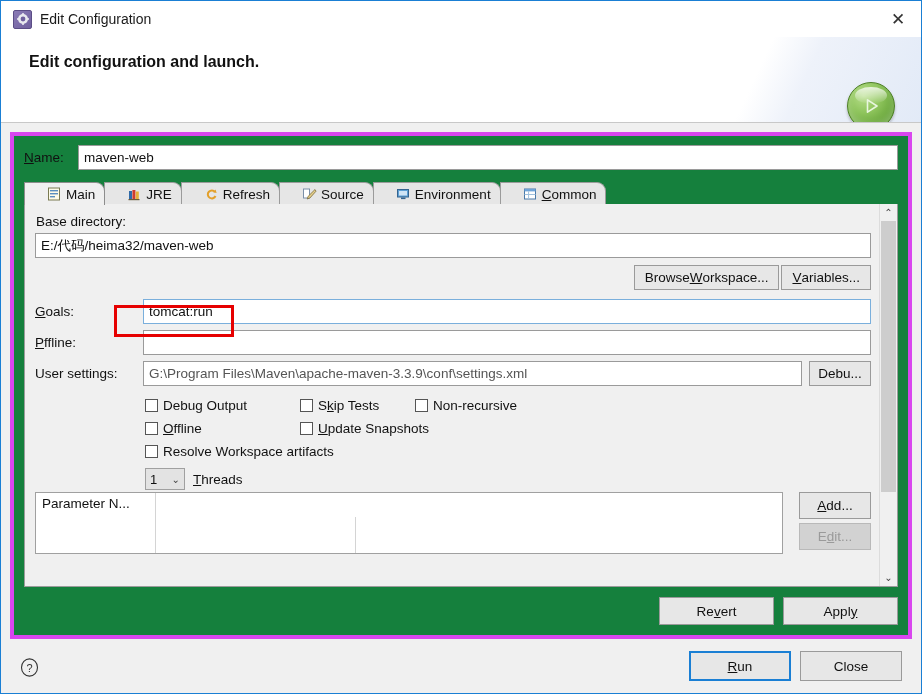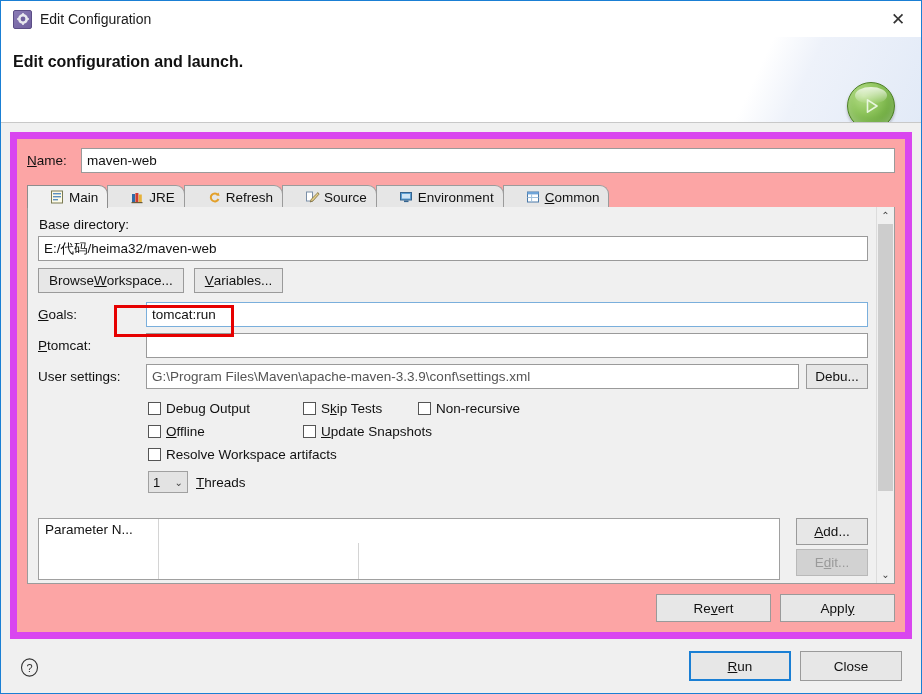--- a/index.html
+++ b/index.html
@@ -41,21 +41,21 @@
     font-size:17px;color:#333;font-family:"DejaVu Sans",sans-serif;
     cursor:default;
   }
   
   .header{
     background:#ffffff;flex:0 0 auto;height:85px;
     position:relative;border-bottom:1px solid #c8c8c8;
     overflow:hidden;
   }
   .header-title{
-    position:absolute;left:12px;top:16px;
+    position:absolute;left:28px;top:16px;
     font-size:16px;font-weight:bold;color:#111;
   }
   .header-banner{
     position:absolute;right:0;top:0;width:300px;height:85px;
     background:linear-gradient(115deg,#ffffff 0%,#ffffff 45%,#eef2fa 60%,#e2eaf7 100%);
   }
   .run-badge{
     position:absolute;right:26px;top:45px;
     width:46px;height:46px;border-radius:50%;
     background:radial-gradient(circle at 34% 28%, #b6de8a 0%, #8ec45c 38%, #5f9e32 78%, #4e8a28 100%);
@@ -69,21 +69,21 @@
     background:linear-gradient(180deg,rgba(255,255,255,.78),rgba(255,255,255,0));
   }
   .run-badge svg{position:relative;z-index:2;}
   
   .body{
     flex:1 1 auto;position:relative;background:#f0f0f0;
     padding:0;
   }
   .panel{
     position:absolute;left:9px;top:9px;right:9px;bottom:54px;
-    border:7px solid #d946ef;background:#fca5a5;
+    border:4px solid #d946ef;background:#15803d;
     box-sizing:border-box;
   }
   
   .name-row{
     display:flex;align-items:center;
     margin:9px 10px 0 10px;
   }
   .name-label{width:54px;font-size:13.5px;}
   .txt{
     box-sizing:border-box;height:25px;
@@ -120,21 +120,21 @@
   }
   
   .tab-content{
     position:absolute;left:0;top:0;right:17px;bottom:0;
     padding:8px 9px 0 10px;box-sizing:border-box;overflow:hidden;
   }
   .lbl{font-size:13.5px;color:#111;}
   .mn{text-decoration:underline;text-underline-offset:1px;}
   .basedir-label{margin:2px 0 4px 1px;}
   .basedir-input{width:100%;margin-bottom:7px;}
-  .btn-row{display:flex;justify-content:flex-start;gap:10px;margin-bottom:9px;}
+  .btn-row{display:flex;justify-content:flex-end;gap:2px;margin-bottom:9px;}
   .btn{
     box-sizing:border-box;
     min-height:25px;padding:2px 10px;
     border:1px solid #9a9a9a;background:#e7e7e7;
     font-family:"Liberation Sans",sans-serif;font-size:13.5px;color:#111;
     display:inline-flex;align-items:center;justify-content:center;
     cursor:default;white-space:nowrap;
   }
   .btn[disabled]{color:#9a9a9a;background:#d2d2d2;border-color:#b9b9b9;}
   .field-row{display:flex;align-items:center;margin-bottom:6px;}
@@ -161,21 +161,21 @@
   .threads-row{display:flex;align-items:center;height:26px;margin-top:3px;}
   .combo{
     width:40px;height:22px;box-sizing:border-box;
     border:1px solid #a0a0a0;background:#e3e3e3;
     display:flex;align-items:center;justify-content:space-between;
     padding:0 4px;font-size:13px;margin-right:8px;
   }
   .combo .cv{color:#111;}
   .combo .chev{font-size:10px;color:#444;}
   
-  .table-wrap{display:flex;margin-top:23px;gap:7px;}
+  .table-wrap{display:flex;margin-top:0;gap:7px;}
   .tbl{
     flex:1 1 auto;height:62px;box-sizing:border-box;
     border:1px solid #a0a0a0;background:#fff;
     display:flex;flex-direction:column;min-width:0;
   }
   .tbl-head{display:flex;height:24px;flex:0 0 auto;}
   .th{
     font-size:13.5px;color:#111;padding:3px 0 0 6px;
     box-sizing:border-box;border-right:1px solid #d4d4d4;
     white-space:nowrap;overflow:hidden;
@@ -347,21 +347,21 @@
                 <span>ariables...</span>
               </div>
           </div>
 
           <div class="field-row goals">
             <span class="lbl"><span class="mn">G</span><span>oals:</span></span>
             <input class="txt grow goals-input" type="text" value="tomcat:run" style="">
           </div>
 
           <div class="field-row">
-            <span class="lbl"><span class="mn">P</span><span>tomcat:</span></span>
+            <span class="lbl"><span class="mn">P</span><span>ffline:</span></span>
             <input class="txt grow" type="text" value="" style="">
           </div>
 
           <div class="field-row settings-row">
             <span class="lbl">User settings:</span>
             <input class="txt grow settings-input" type="text" value="G:\Program Files\Maven\apache-maven-3.3.9\conf\settings.xml" style="">
             <div class="btn file-btn">Debu...</div>
           </div>
 
           <div class="checks">

